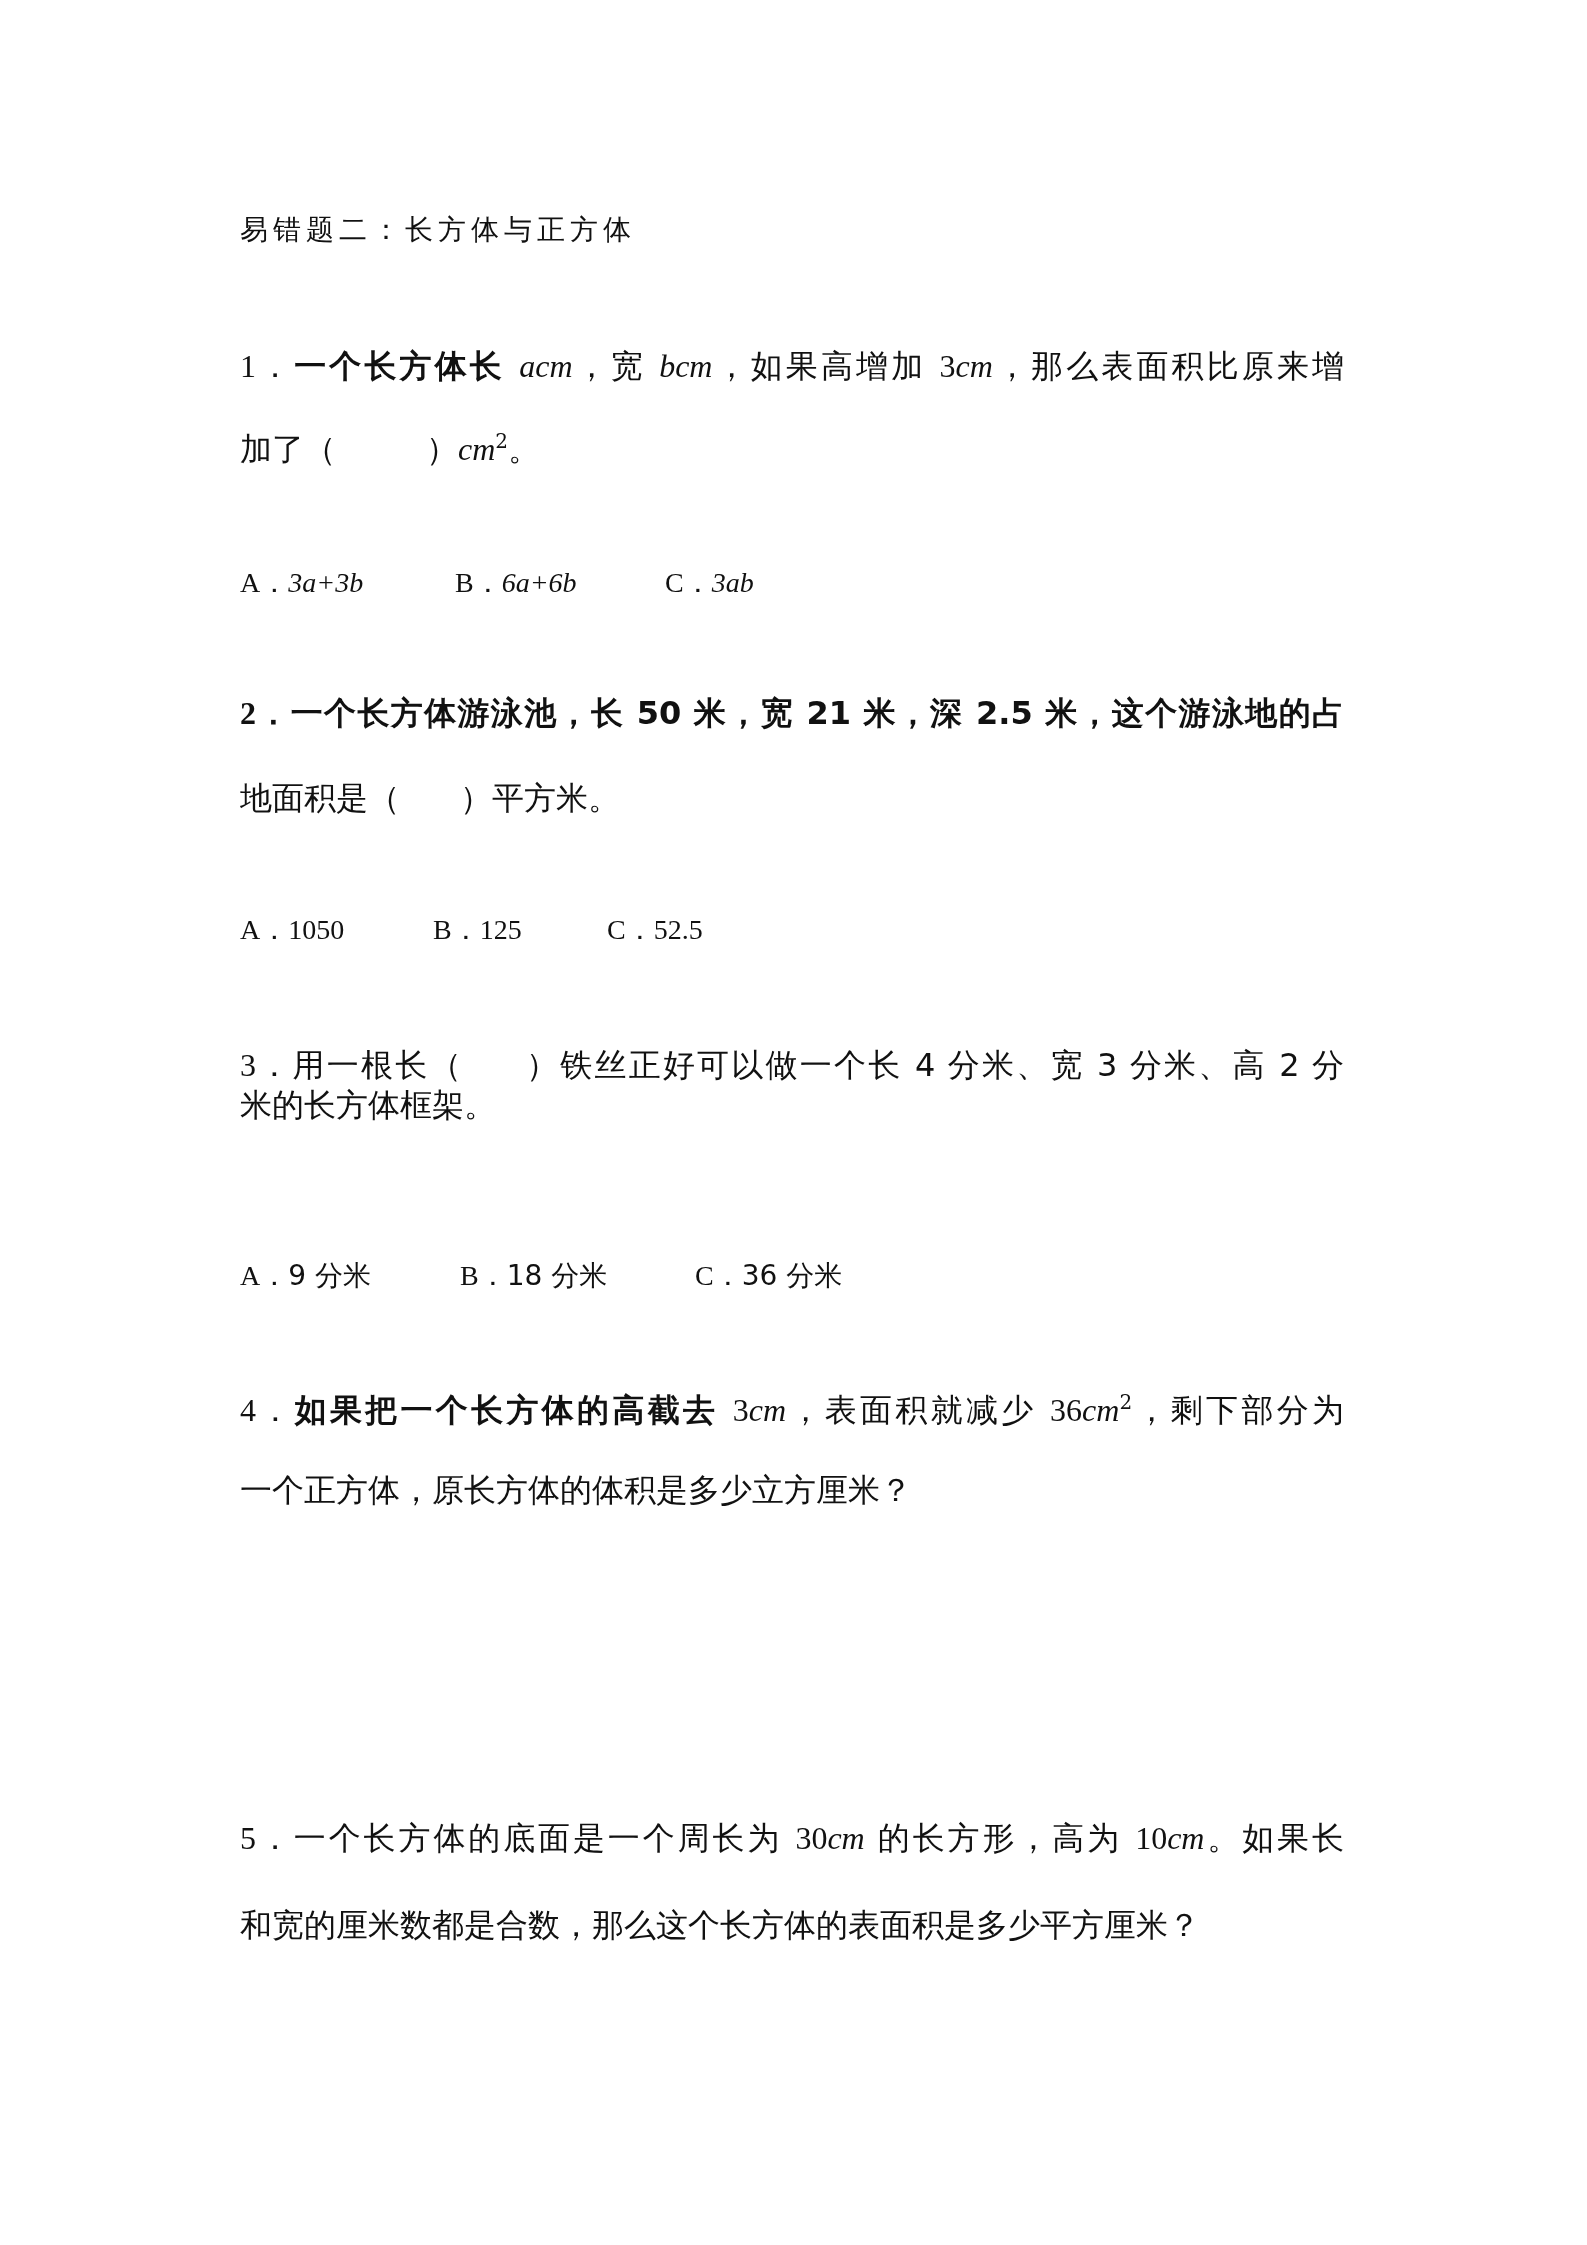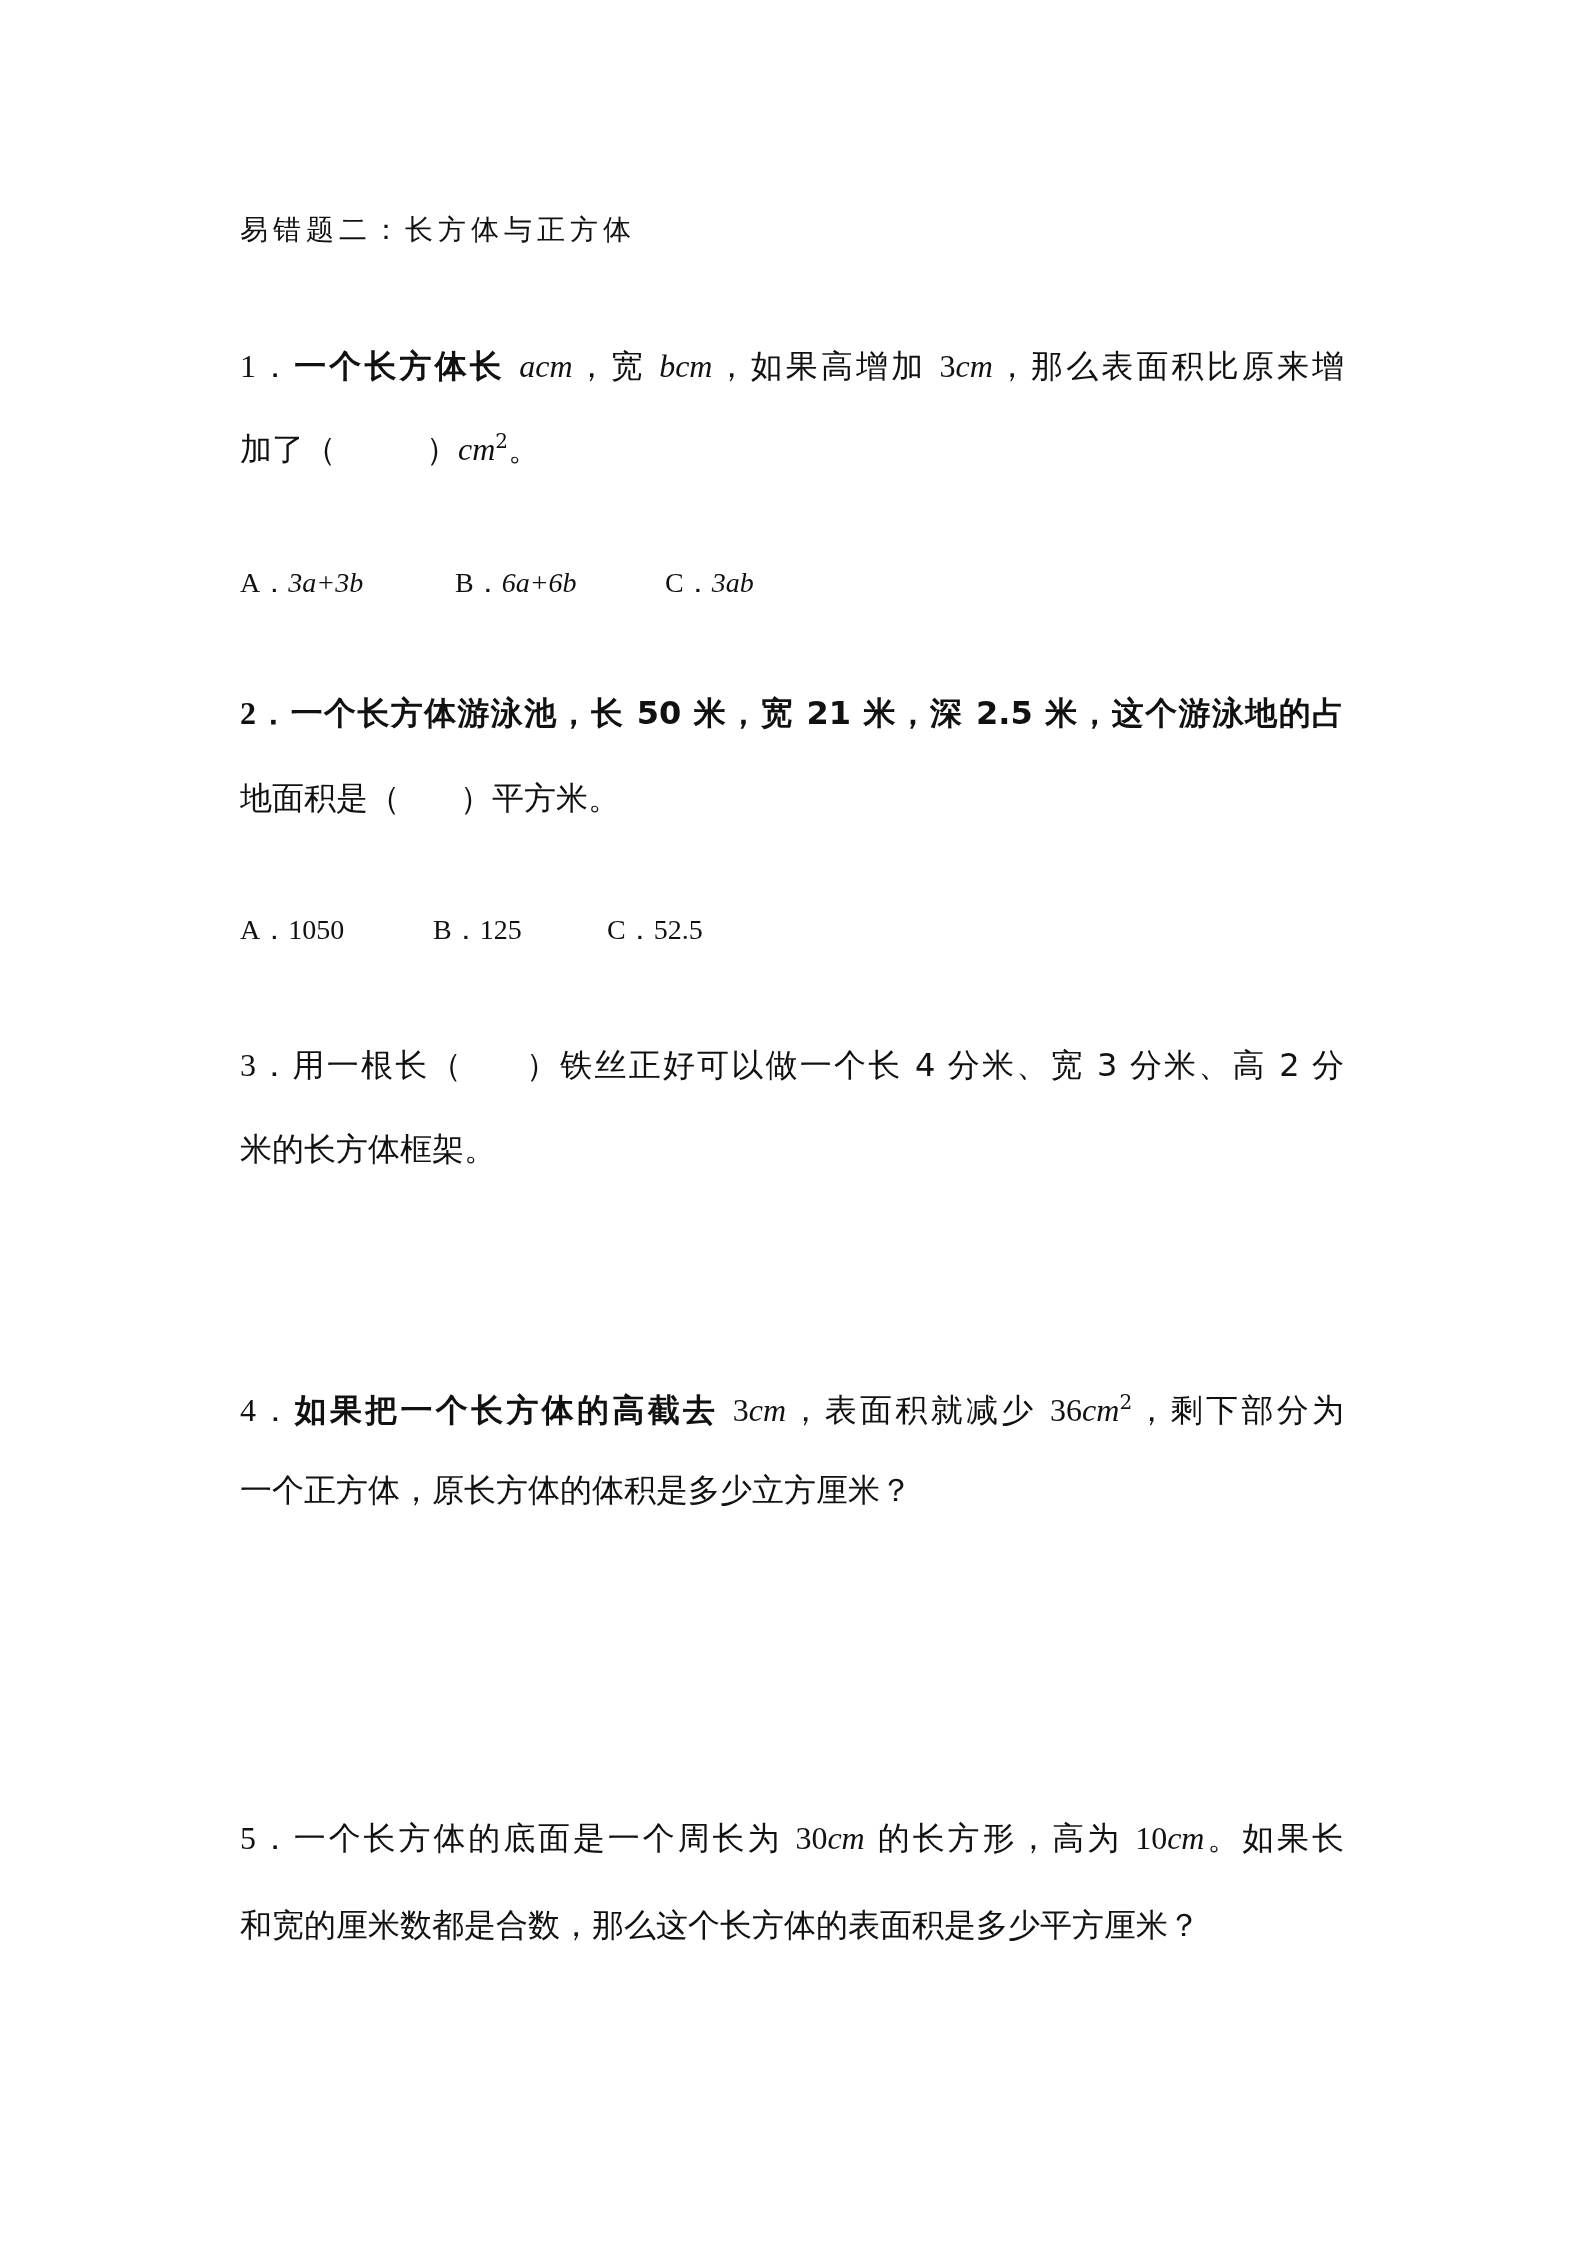--- a/index.html
+++ b/index.html
@@ -58,22 +58,27 @@
   </div>
   <div class="options" style="top:909px; width:600px; height:42px;">
     <span class="opt num" style="left:0;text-align:right;"><span>A．</span><span>1050</span></span>
     <span class="opt num" style="left:193px;"><span>B．</span><span>125</span></span>
     <span class="opt num" style="left:367px;"><span>C．</span><span>52.5</span></span>
   </div>
 
   <div class="line sans" style="top:1044px;">
     <span class="num">3．</span><span>用一根长（</span><span class="blank" style="width:60px;"></span><span>）铁丝正好可以做一个长 4 分米、宽 3 分米、高 2 分</span>
   </div>
-  <div class="line short sans" style="top:1128px;">
+  <div class="line short sans" style="top:1084px;">
     <span>米的长方体框架。</span>
+  </div>
+  <div class="options sans" style="top:1255px; width:700px; height:42px;">
+    <span class="opt" style="left:0;"><span class="letter">A．</span><span>9 分米</span></span>
+    <span class="opt" style="left:220px;"><span class="letter">B．</span><span>18 分米</span></span>
+    <span class="opt" style="left:455px;"><span class="letter">C．</span><span>36 分米</span></span>
   </div>
 
   <div class="line" style="top:1389px;">
     <span class="num">4．</span><span class="bold">如果把一个长方体的高截去 </span><span class="num">3</span><span class="it">cm</span><span>，表面积就减少 </span><span class="num">36</span><span class="it">cm</span><sup>2</sup><span>，剩下部分为</span>
   </div>
   <div class="line short" style="top:1469px;">
     <span>一个正方体，原长方体的体积是多少立方厘米？</span>
   </div>
   <div style="position:absolute; left:240px; top:1530px; width:1104px; height:260px;"></div>
 

